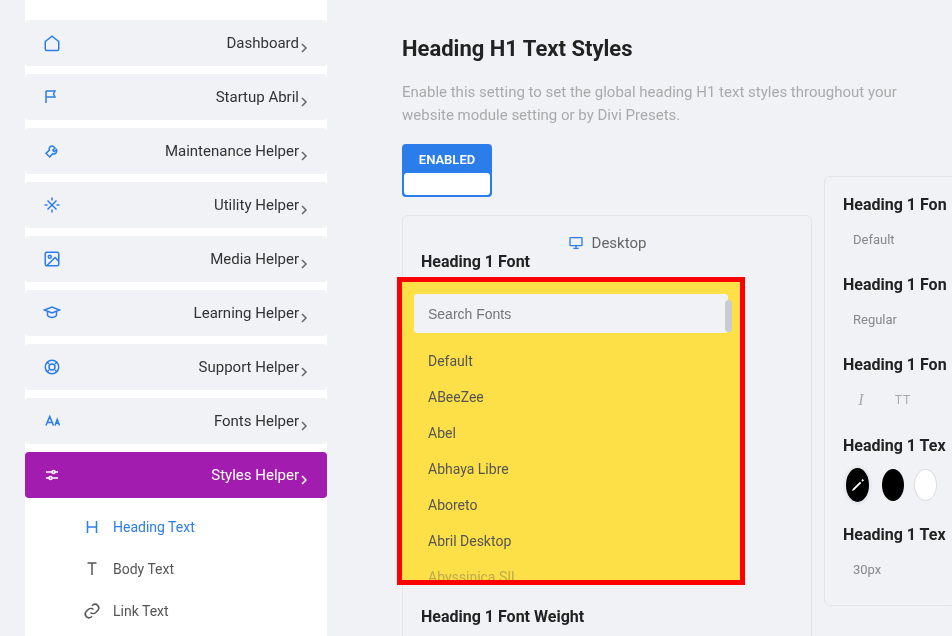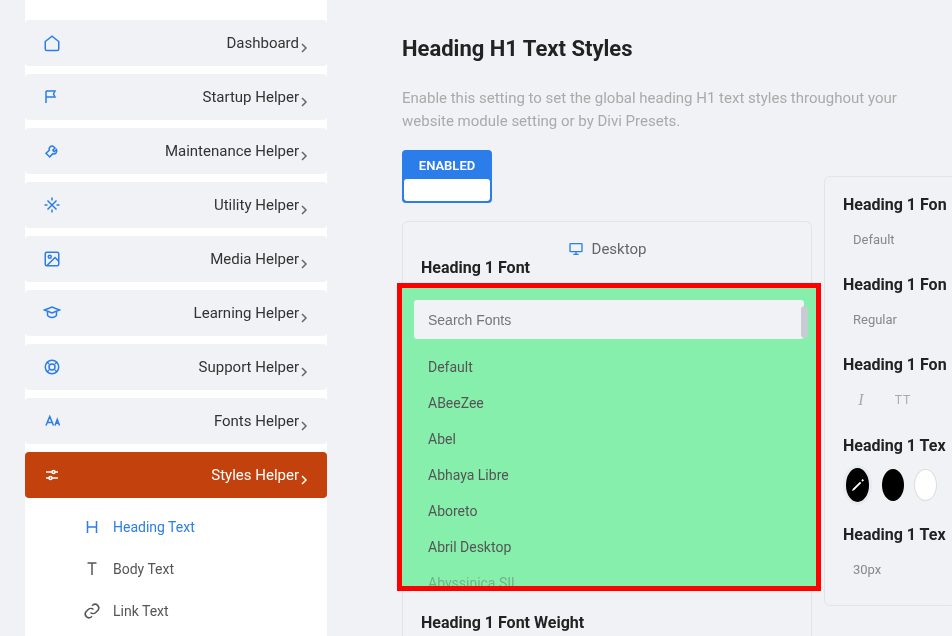--- a/index.html
+++ b/index.html
@@ -1,42 +1,42 @@
 <!DOCTYPE html>
 <html><head>
 <meta charset="utf-8">
 <style>
 * { box-sizing: border-box; margin: 0; padding: 0; }
 body { font-family: -apple-system, BlinkMacSystemFont, "Segoe UI", Roboto, Arial, sans-serif; background: #f0f2f5; width: 952px; height: 636px; overflow: hidden; position: relative; }
 .sidebar { position: absolute; left: 25px; top: 0; width: 302px; background: #fff; display: flex; flex-direction: column; gap: 8px; padding-top: 20px; }
 .nav-item { display: flex; align-items: center; padding: 14px 18px; background: #f0f2f5; border-radius: 4px; cursor: pointer; }
-.nav-item.active { background: #c2410c; color: #fff; }
+.nav-item.active { background: #a21caf; color: #fff; }
 .nav-item .icon { width: 18px; height: 18px; margin-right: 14px; display: flex; align-items: center; justify-content: center; flex-shrink: 0; }
 .nav-item .icon svg { width: 18px; height: 18px; }
 .nav-item .label { flex: 1; font-size: 15px; color: #333; text-align: right; }
 .nav-item.active .label { color: #fff; }
 .nav-item .chev { width: 10px; height: 10px; }
 .nav-item .chev svg { width: 10px; height: 10px; }
 .sub-items { padding-left: 40px; }
 .sub-item { display: flex; align-items: center; padding: 12px 18px; cursor: pointer; }
 .sub-item .icon { width: 18px; height: 18px; margin-right: 12px; display: flex; align-items: center; justify-content: center; }
 .sub-item .icon svg { width: 18px; height: 18px; }
 .sub-item .label { font-size: 14px; color: #555; }
 .sub-item.active .label { color: #2b7de9; }
 .main { position: absolute; left: 402px; top: 36px; right: 0; }
 .page-title { font-size: 22px; font-weight: 700; color: #222; }
-.page-desc { font-size: 15px; color: #aaa; margin-top: 26px; line-height: 1.5; }
+.page-desc { font-size: 15px; color: #aaa; margin-top: 20px; line-height: 1.5; }
 .enabled-toggle { display: inline-flex; align-items: center; margin-top: 18px; background: #2b7de9; border: 2px solid #2b7de9; border-radius: 4px; overflow: hidden; flex-direction: column; }
 .enabled-toggle .lbl { color: #fff; font-weight: 600; font-size: 13px; padding: 6px 10px; }
 .enabled-toggle .sw { width: 86px; height: 22px; background: #fff; border-radius: 3px; }
 .panel { margin-top: 18px; border: 1px solid #e1e4e8; border-radius: 6px; padding: 18px; width: 410px; }
 .panel-header { display: flex; align-items: center; justify-content: center; gap: 8px; font-size: 15px; color: #666; margin-bottom: 0; }
 .panel-header svg { width: 16px; height: 16px; }
 .field-label { font-size: 16px; font-weight: 700; color: #222; margin-bottom: 10px; }
-.dropdown-open { border: 5px solid #ff0000; padding: 12px; margin-top: -4px; margin-left: -24px; width: 424px; background: #86efac; position: relative; height: 308px; overflow: hidden; }
+.dropdown-open { border: 5px solid #ff0000; padding: 12px; margin-top: -4px; margin-left: -24px; width: 348px; background: #fde047; position: relative; height: 308px; overflow: hidden; }
 .search-wrap { background: #f0f2f5; padding: 10px 14px; border-radius: 3px; }
 .search-wrap input { border: none; background: transparent; width: 100%; font-size: 14px; color: #666; outline: none; }
 .font-list { margin-top: 10px; max-height: 240px; overflow: hidden; }
 .font-item { padding: 10px 14px; font-size: 14px; color: #555; cursor: pointer; }
 .scrollbar-thumb { position: absolute; right: 8px; top: 18px; width: 7px; height: 32px; background: #c8ccd2; border-radius: 4px; }
 .weight-section { margin-top: 22px; }
 .weight-select { display: flex; align-items: center; justify-content: space-between; background: #f0f2f5; padding: 10px 14px; border-radius: 3px; font-size: 14px; color: #777; }
 .weight-select svg { width: 12px; height: 12px; }
 .right-col { position: absolute; left: 824px; top: 176px; width: 132px; }
 .rpanel { border: 1px solid #e1e4e8; border-radius: 6px; padding: 18px 18px 0 18px; }
@@ -65,21 +65,21 @@
     <span class="chev"><svg viewBox="0 0 10 10" fill="none" stroke="#666" stroke-width="1.5">
           <path d="M3 1l4 4-4 4"></path>
         </svg></span>
   </div>
   <div class="nav-item">
     <span class="icon">
         <svg viewBox="0 0 24 24" fill="none" stroke="#2b7de9" stroke-width="2">
           <path d="M4 4v16M4 4h12l-2 4 2 4H4"></path>
         </svg>
       </span>
-    <span class="label">Startup Helper</span>
+    <span class="label">Startup Abril</span>
     <span class="chev"><svg viewBox="0 0 10 10" fill="none" stroke="#666" stroke-width="1.5">
           <path d="M3 1l4 4-4 4"></path>
         </svg></span>
   </div>
   <div class="nav-item">
     <span class="icon">
         <svg viewBox="0 0 24 24" fill="none" stroke="#2b7de9" stroke-width="2">
           <path d="M14 6a4 4 0 00-5.6 5L4 15l5 5 4-4.4a4 4 0 005-5.6l-3 3-2-2 3-3z"></path>
         </svg>
       </span>

